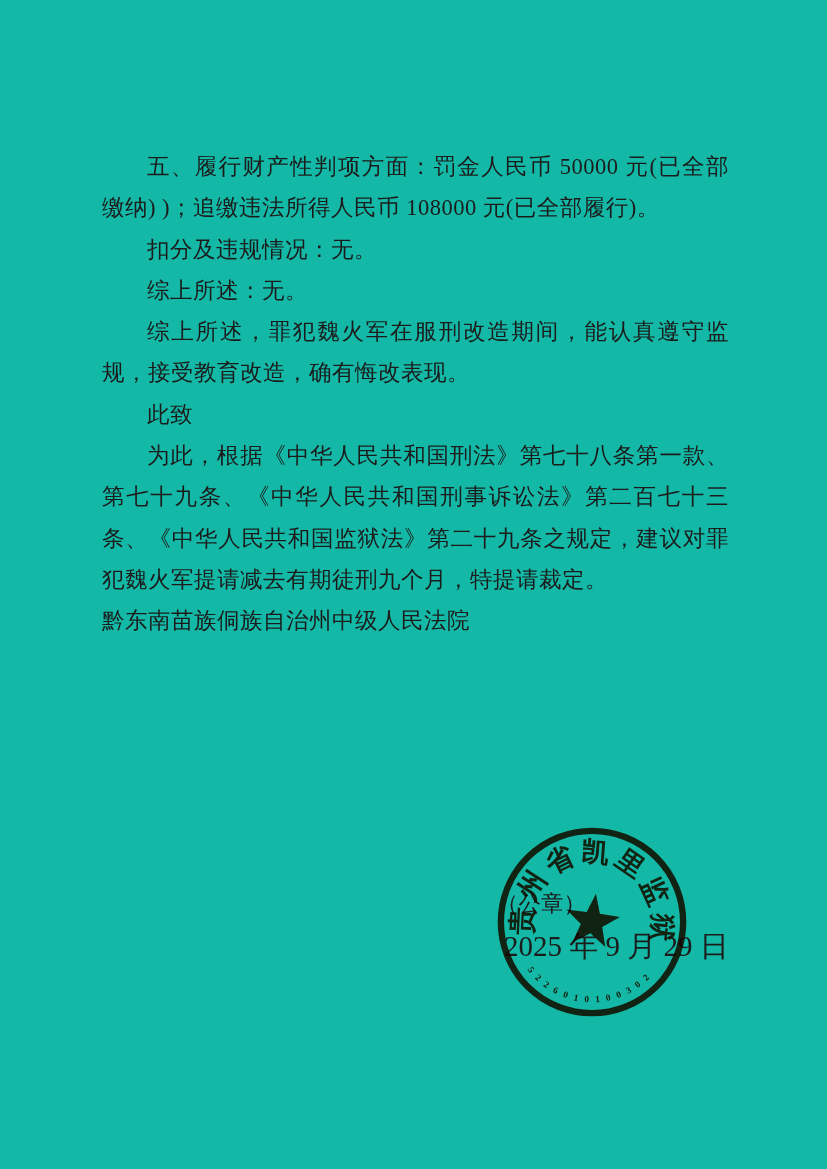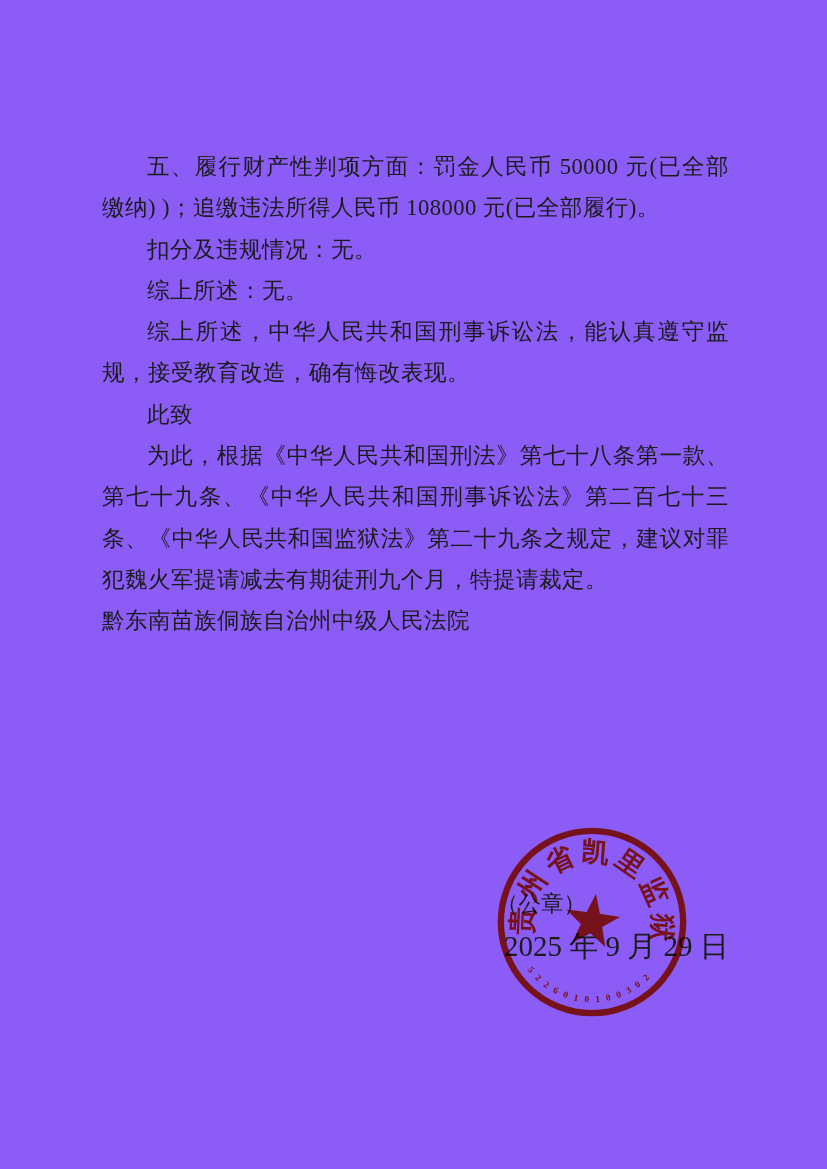--- a/index.html
+++ b/index.html
@@ -4,21 +4,21 @@
 <style>
   html, body {
     margin: 0;
     padding: 0;
     background: #ffffff;
   }
   .page {
     position: relative;
     width: 827px;
     height: 1169px;
-    background: #8b5cf6;
+    background: #14b8a6;
     overflow: hidden;
     font-family: "Liberation Serif", "DejaVu Serif", serif;
     color: #1b1b1b;
   }
   .content {
     position: absolute;
     left: 102px;
     top: 146px;
     width: 627px;
     font-size: 22.5px;
@@ -77,21 +77,21 @@
 </style>
 </head>
 <body>
 
 <div class="page">
 
   <div class="content">
     <p>五、履行财产性判项方面：罚金人民币 50000 元(已全部缴纳) )；追缴违法所得人民币 108000 元(已全部履行)。</p>
     <p>扣分及违规情况：无。</p>
     <p>综上所述：无。</p>
-    <p>综上所述，中华人民共和国刑事诉讼法，能认真遵守监规，接受教育改造，确有悔改表现。</p>
+    <p>综上所述，罪犯魏火军在服刑改造期间，能认真遵守监规，接受教育改造，确有悔改表现。</p>
     <p>此致</p>
     <p>为此，根据《中华人民共和国刑法》第七十八条第一款、第七十九条、《中华人民共和国刑事诉讼法》第二百七十三条、《中华人民共和国监狱法》第二十九条之规定，建议对罪犯魏火军提请减去有期徒刑九个月，特提请裁定。</p>
     <p class="no-indent">黔东南苗族侗族自治州中级人民法院</p>
   </div>
 
   <div class="seal-note">（公章）</div>
 
   <div class="sign-date">2025 年 9 月 29 日</div>
 
   <div class="seal">

